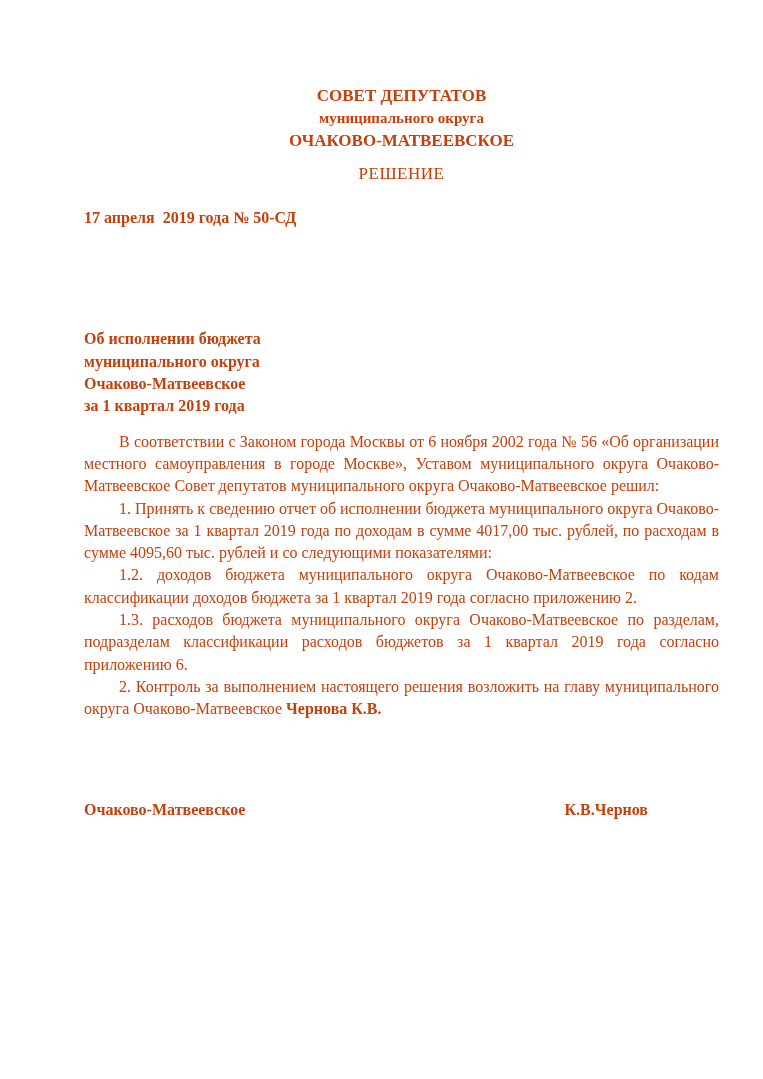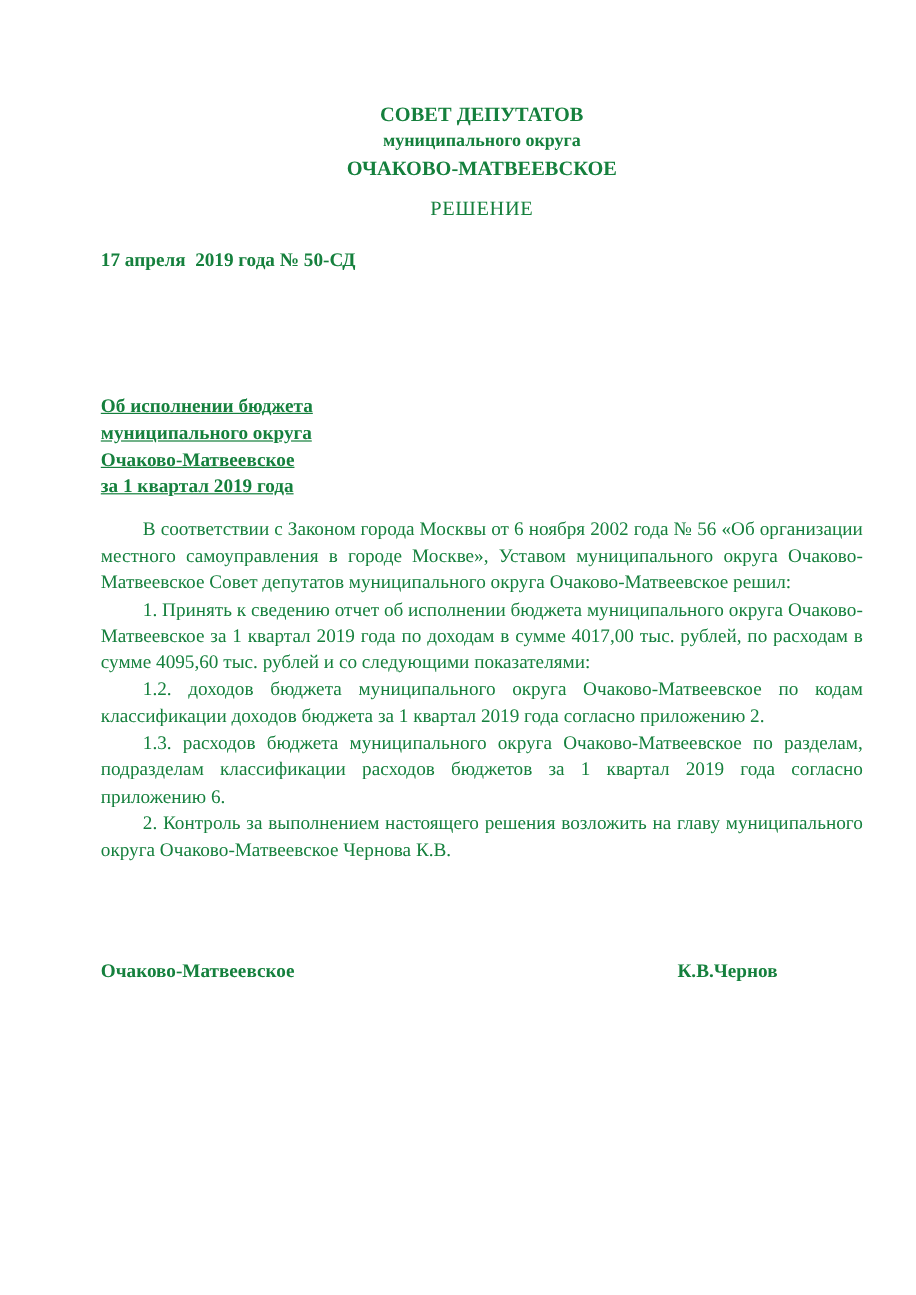--- a/index.html
+++ b/index.html
@@ -4,21 +4,21 @@
 <style>
   html, body { margin: 0; padding: 0; background: #ffffff; }
   .page {
     position: relative;
     width: 763px;
     height: 1079px;
     background: #ffffff;
     box-sizing: border-box;
     padding: 85px 44px 0 84px;
     font-family: "Liberation Serif", "DejaVu Serif", serif;
-    color: #15803d;
+    color: #c2410c;
     overflow: hidden;
   }
   .org-header { text-align: center; font-weight: bold; }
   .org-line-large { font-size: 17px; line-height: 22.3px; }
   .org-line-small { font-size: 15px; line-height: 22.3px; }
   .doc-type {
     text-align: center;
     font-weight: normal;
     font-size: 17px;
     line-height: 22.3px;
@@ -30,21 +30,20 @@
     font-size: 16px;
     line-height: 22.3px;
     margin-top: 22px;
     white-space: pre-wrap;
   }
   .subject-block {
     margin-top: 99px;
     font-weight: bold;
     font-size: 16px;
     line-height: 22.3px;
-    text-decoration: underline;
   }
   .body-text {
     margin-top: 13px;
     font-size: 16px;
     line-height: 22.3px;
     text-align: justify;
   }
   .body-text p {
     margin: 0;
     text-indent: 35px;
@@ -53,21 +52,21 @@
     margin-top: 78px;
     font-weight: bold;
     font-size: 16px;
     line-height: 22.3px;
   }
   .sig-row {
     display: flex;
     justify-content: space-between;
     padding-right: 71px;
   }
-  b { font-weight: normal; }
+  b { font-weight: bold; }
 </style>
 </head>
 <body>
 
 <div class="page">
 
   <div class="org-header">
     <div class="org-line-large">СОВЕТ ДЕПУТАТОВ</div>
     <div class="org-line-small">муниципального округа</div>
     <div class="org-line-large">ОЧАКОВО-МАТВЕЕВСКОЕ</div>

